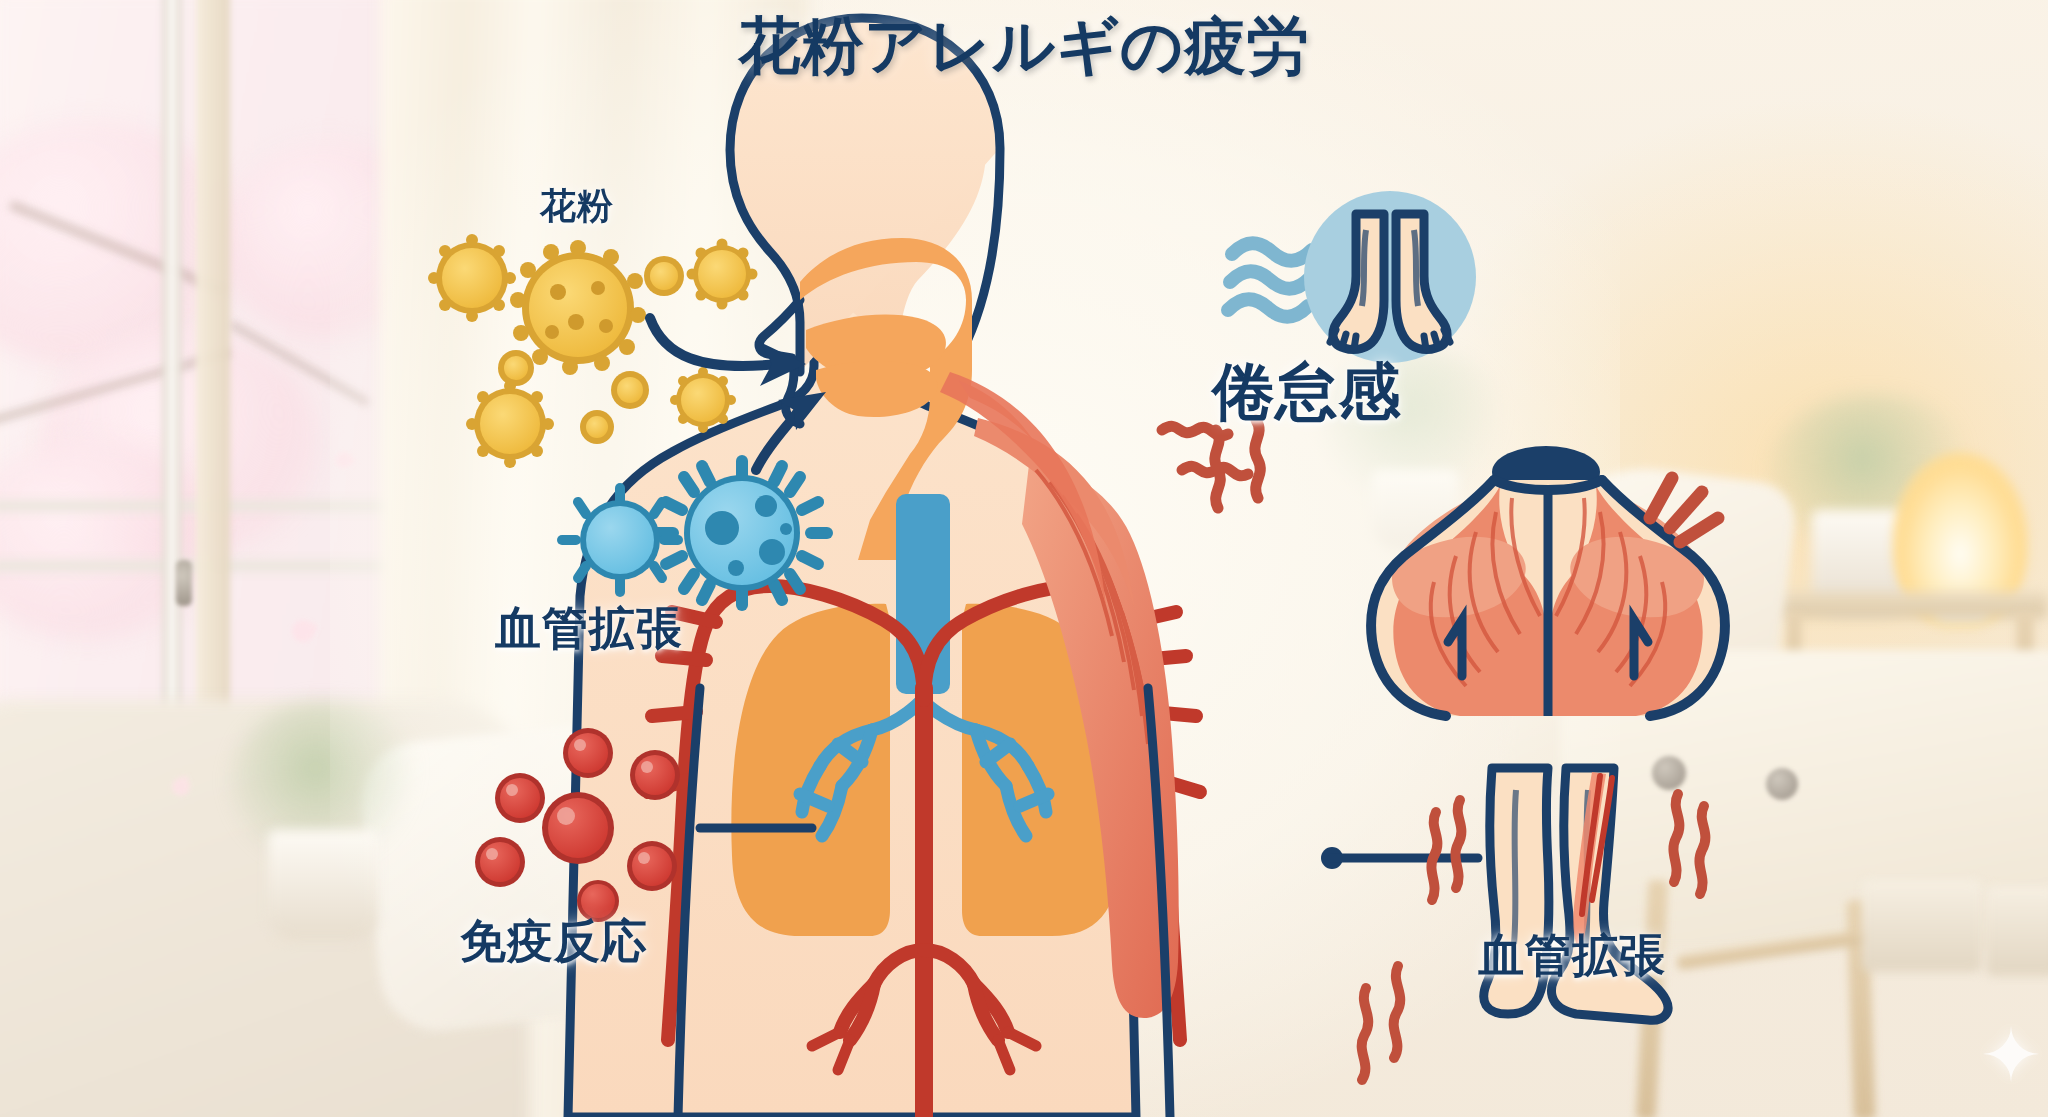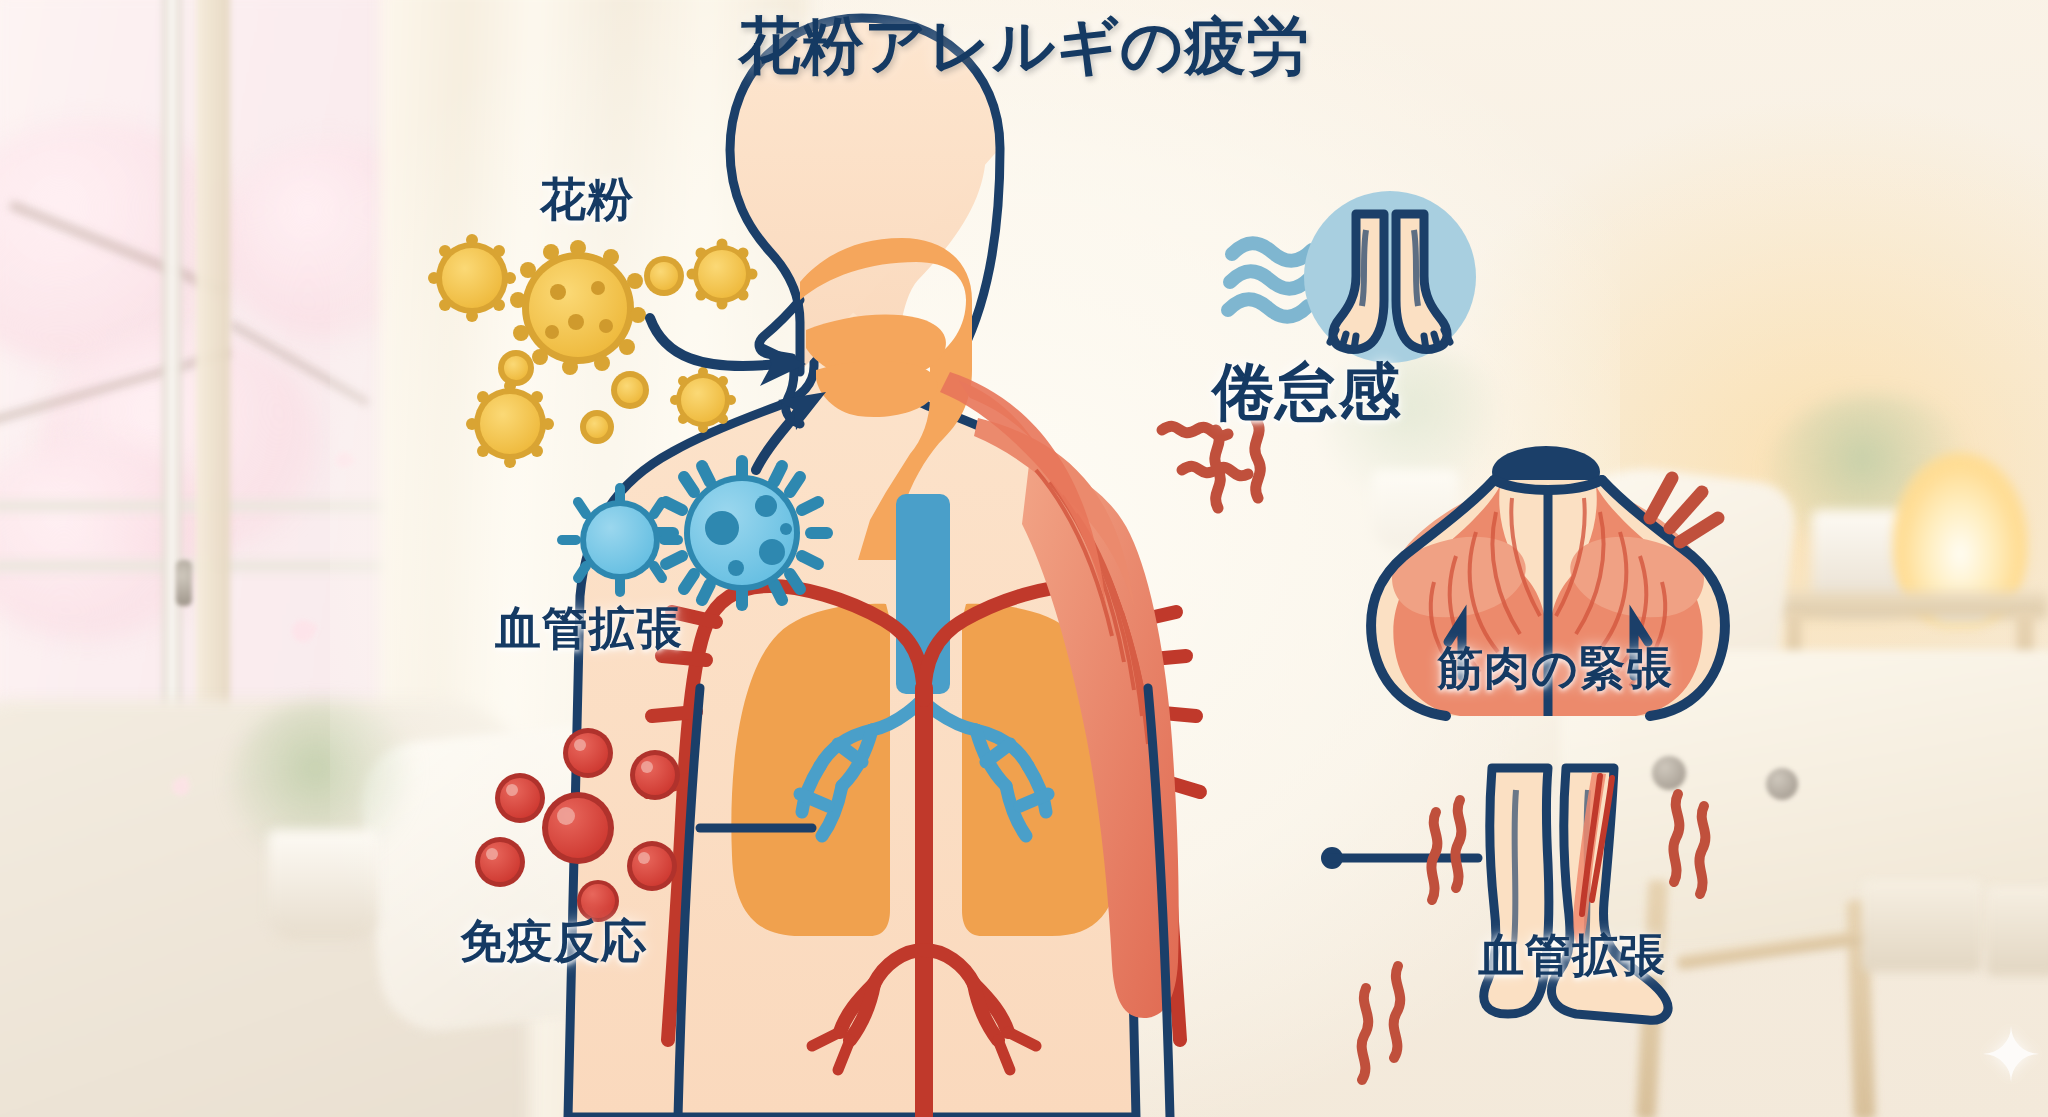--- a/index.html
+++ b/index.html
@@ -124,21 +124,21 @@
     letter-spacing:.02em;
     text-shadow:0 2px 5px rgba(255,255,255,.95),0 0 14px rgba(255,255,255,.85);
     white-space:nowrap;
     line-height:1;
   }
   #title{
     left:50%;transform:translateX(-50%);
     top:15px;font-size:62px;letter-spacing:.01em;
     text-shadow:2px 3px 6px rgba(0,0,0,.22),0 0 18px rgba(255,255,255,.6);
   }
-  #lbl-pollen{left:540px;top:176px;font-size:46px;text-align:right;}
+  #lbl-pollen{left:540px;top:188px;font-size:36px;text-align:right;}
   #lbl-immune{left:495px;top:605px;font-size:46px;}
   #lbl-histamine{left:460px;top:918px;font-size:46px;}
   #lbl-fatigue{left:1307px;top:361px;font-size:62px;transform:translateX(-50%);font-family:Liberation Serif, serif;}
   #lbl-muscle{left:1555px;top:645px;font-size:46px;transform:translateX(-50%);}
   #lbl-vaso{left:1572px;top:932px;font-size:46px;transform:translateX(-50%);text-align:center;}
 </style>
 </head>
 <body>
 
 <div id="stage">
@@ -742,16 +742,15 @@
       </g>
     </svg>
 
   </div>
 
   <div class="lbl" id="title">花粉アレルギの疲労</div>
   <div class="lbl" id="lbl-pollen">花粉</div>
   <div class="lbl" id="lbl-immune">血管拡張</div>
   <div class="lbl" id="lbl-histamine">免疫反応</div>
   <div class="lbl" id="lbl-fatigue">倦怠感</div>
-  <div class="lbl" id="lbl-muscle">筋肉の緊張</div>
   <div class="lbl" id="lbl-vaso">血管拡張</div>
 
 </div>
 
 </body></html>

